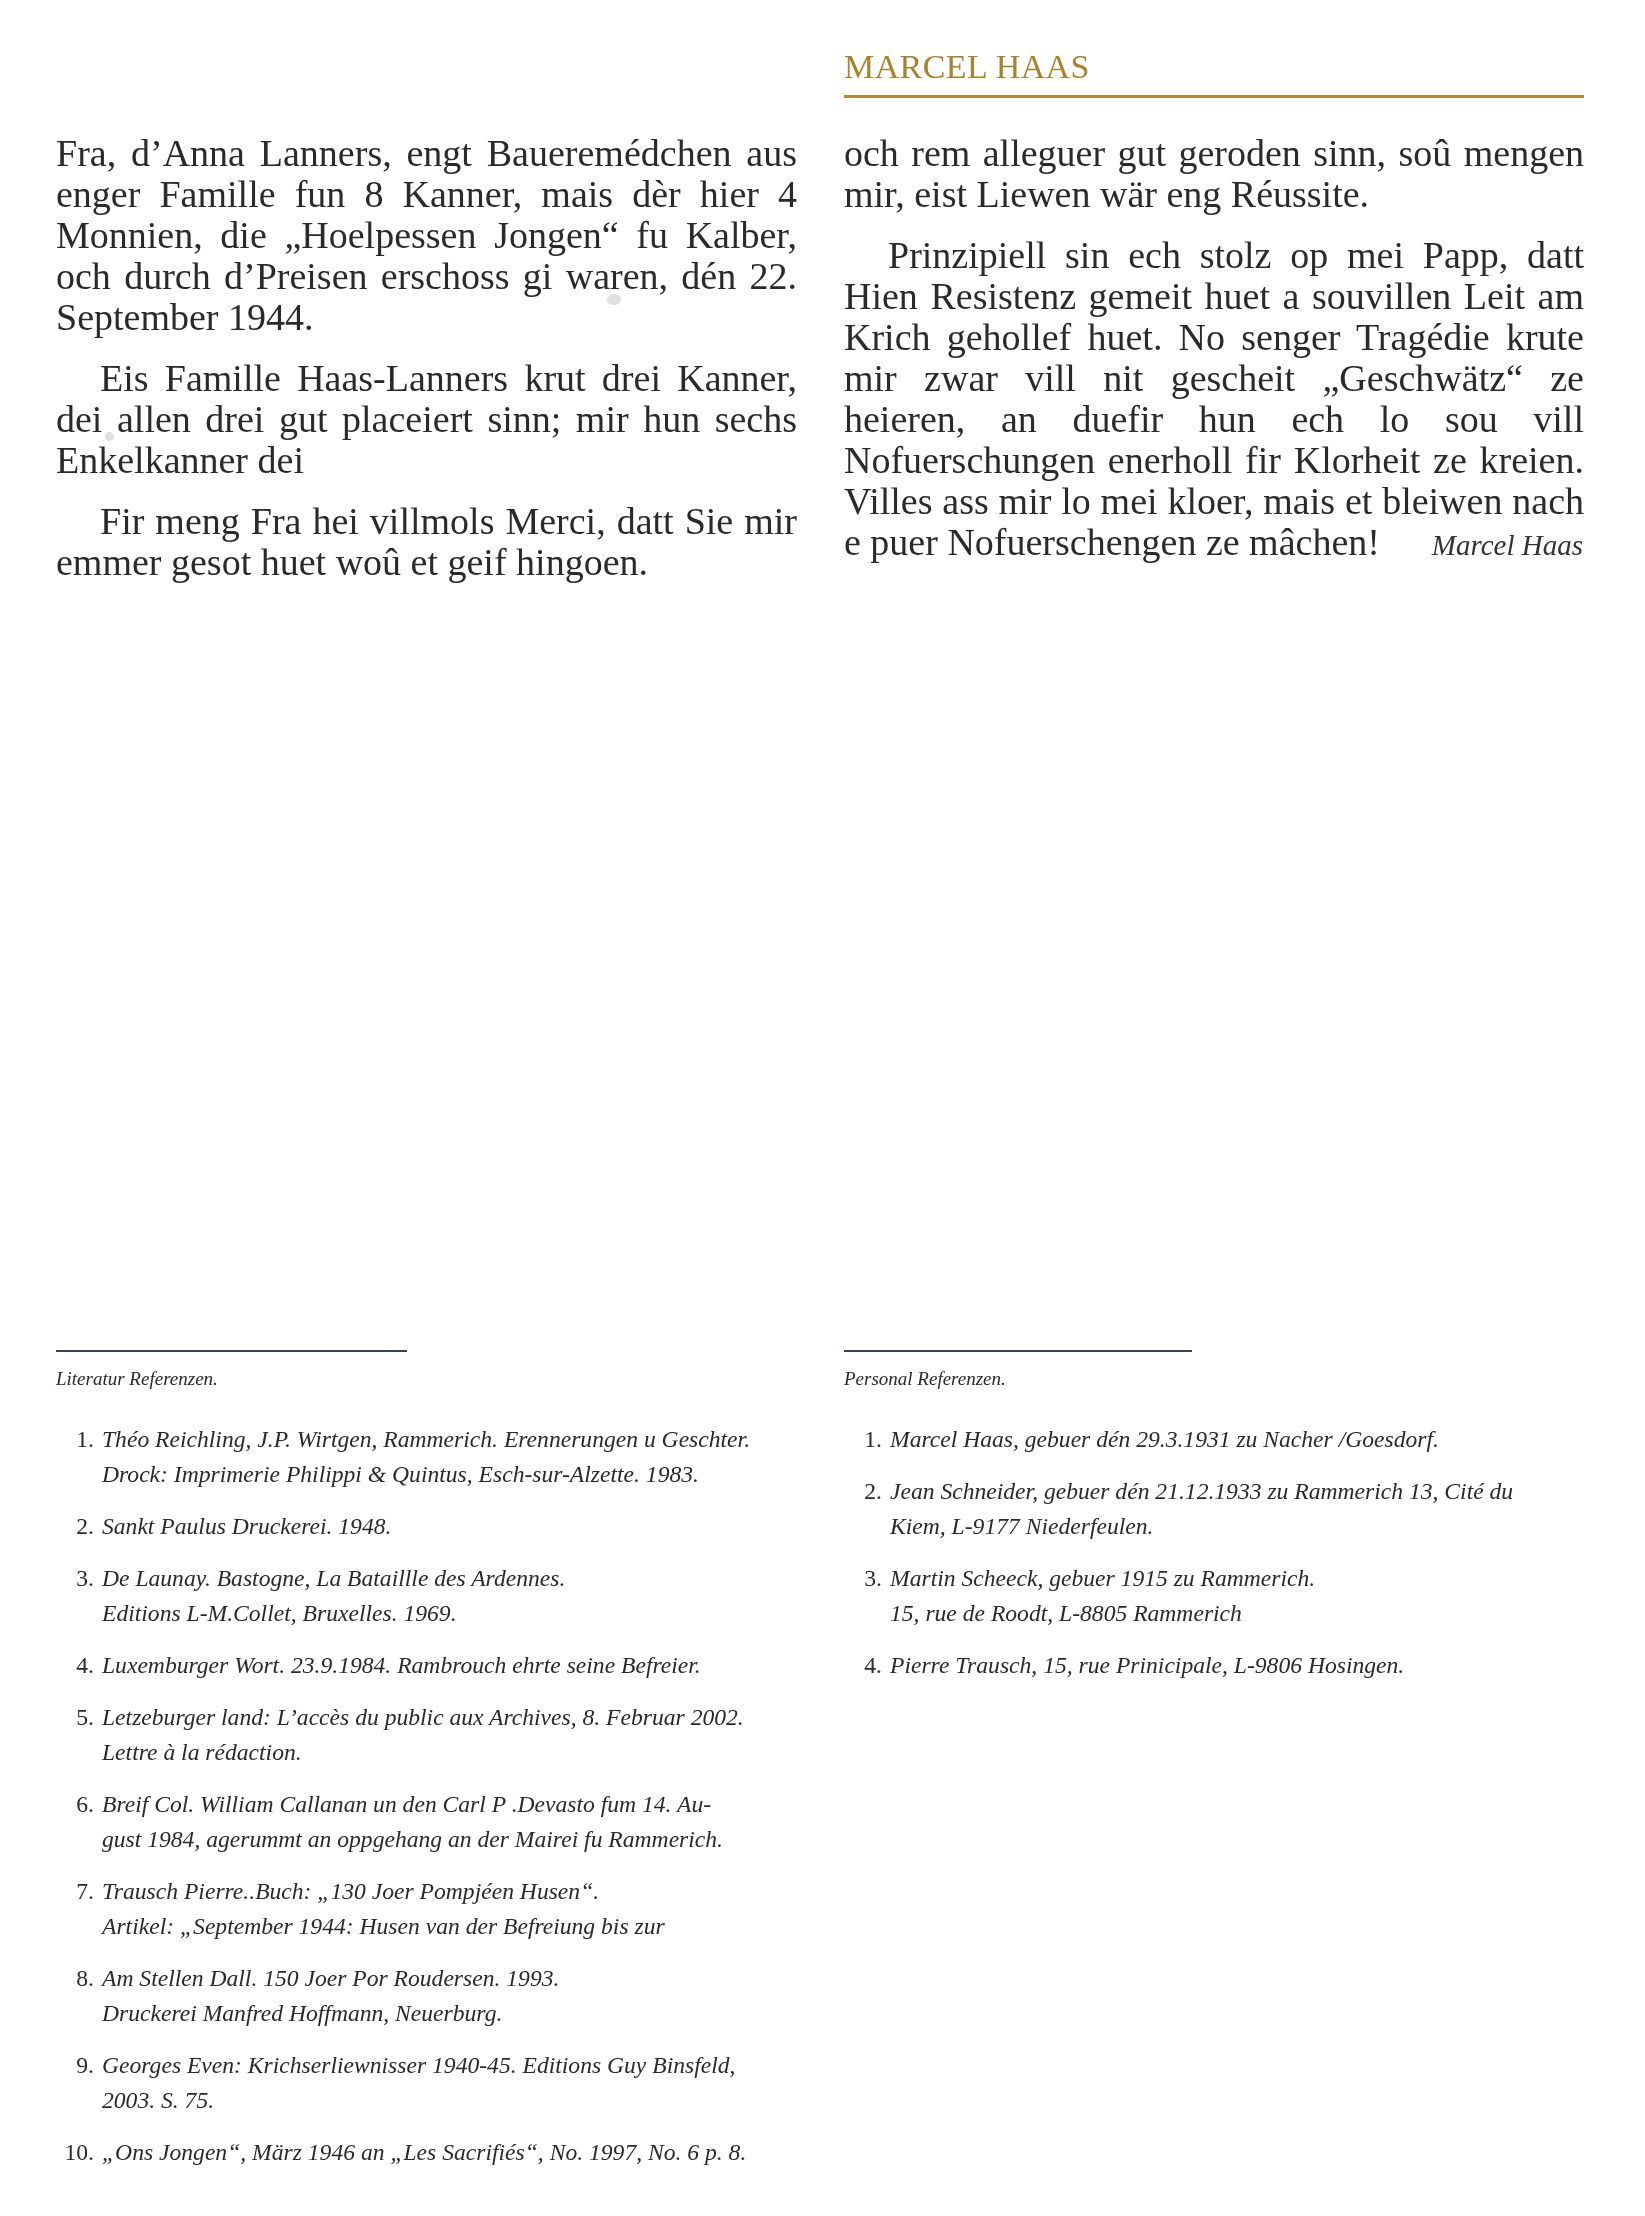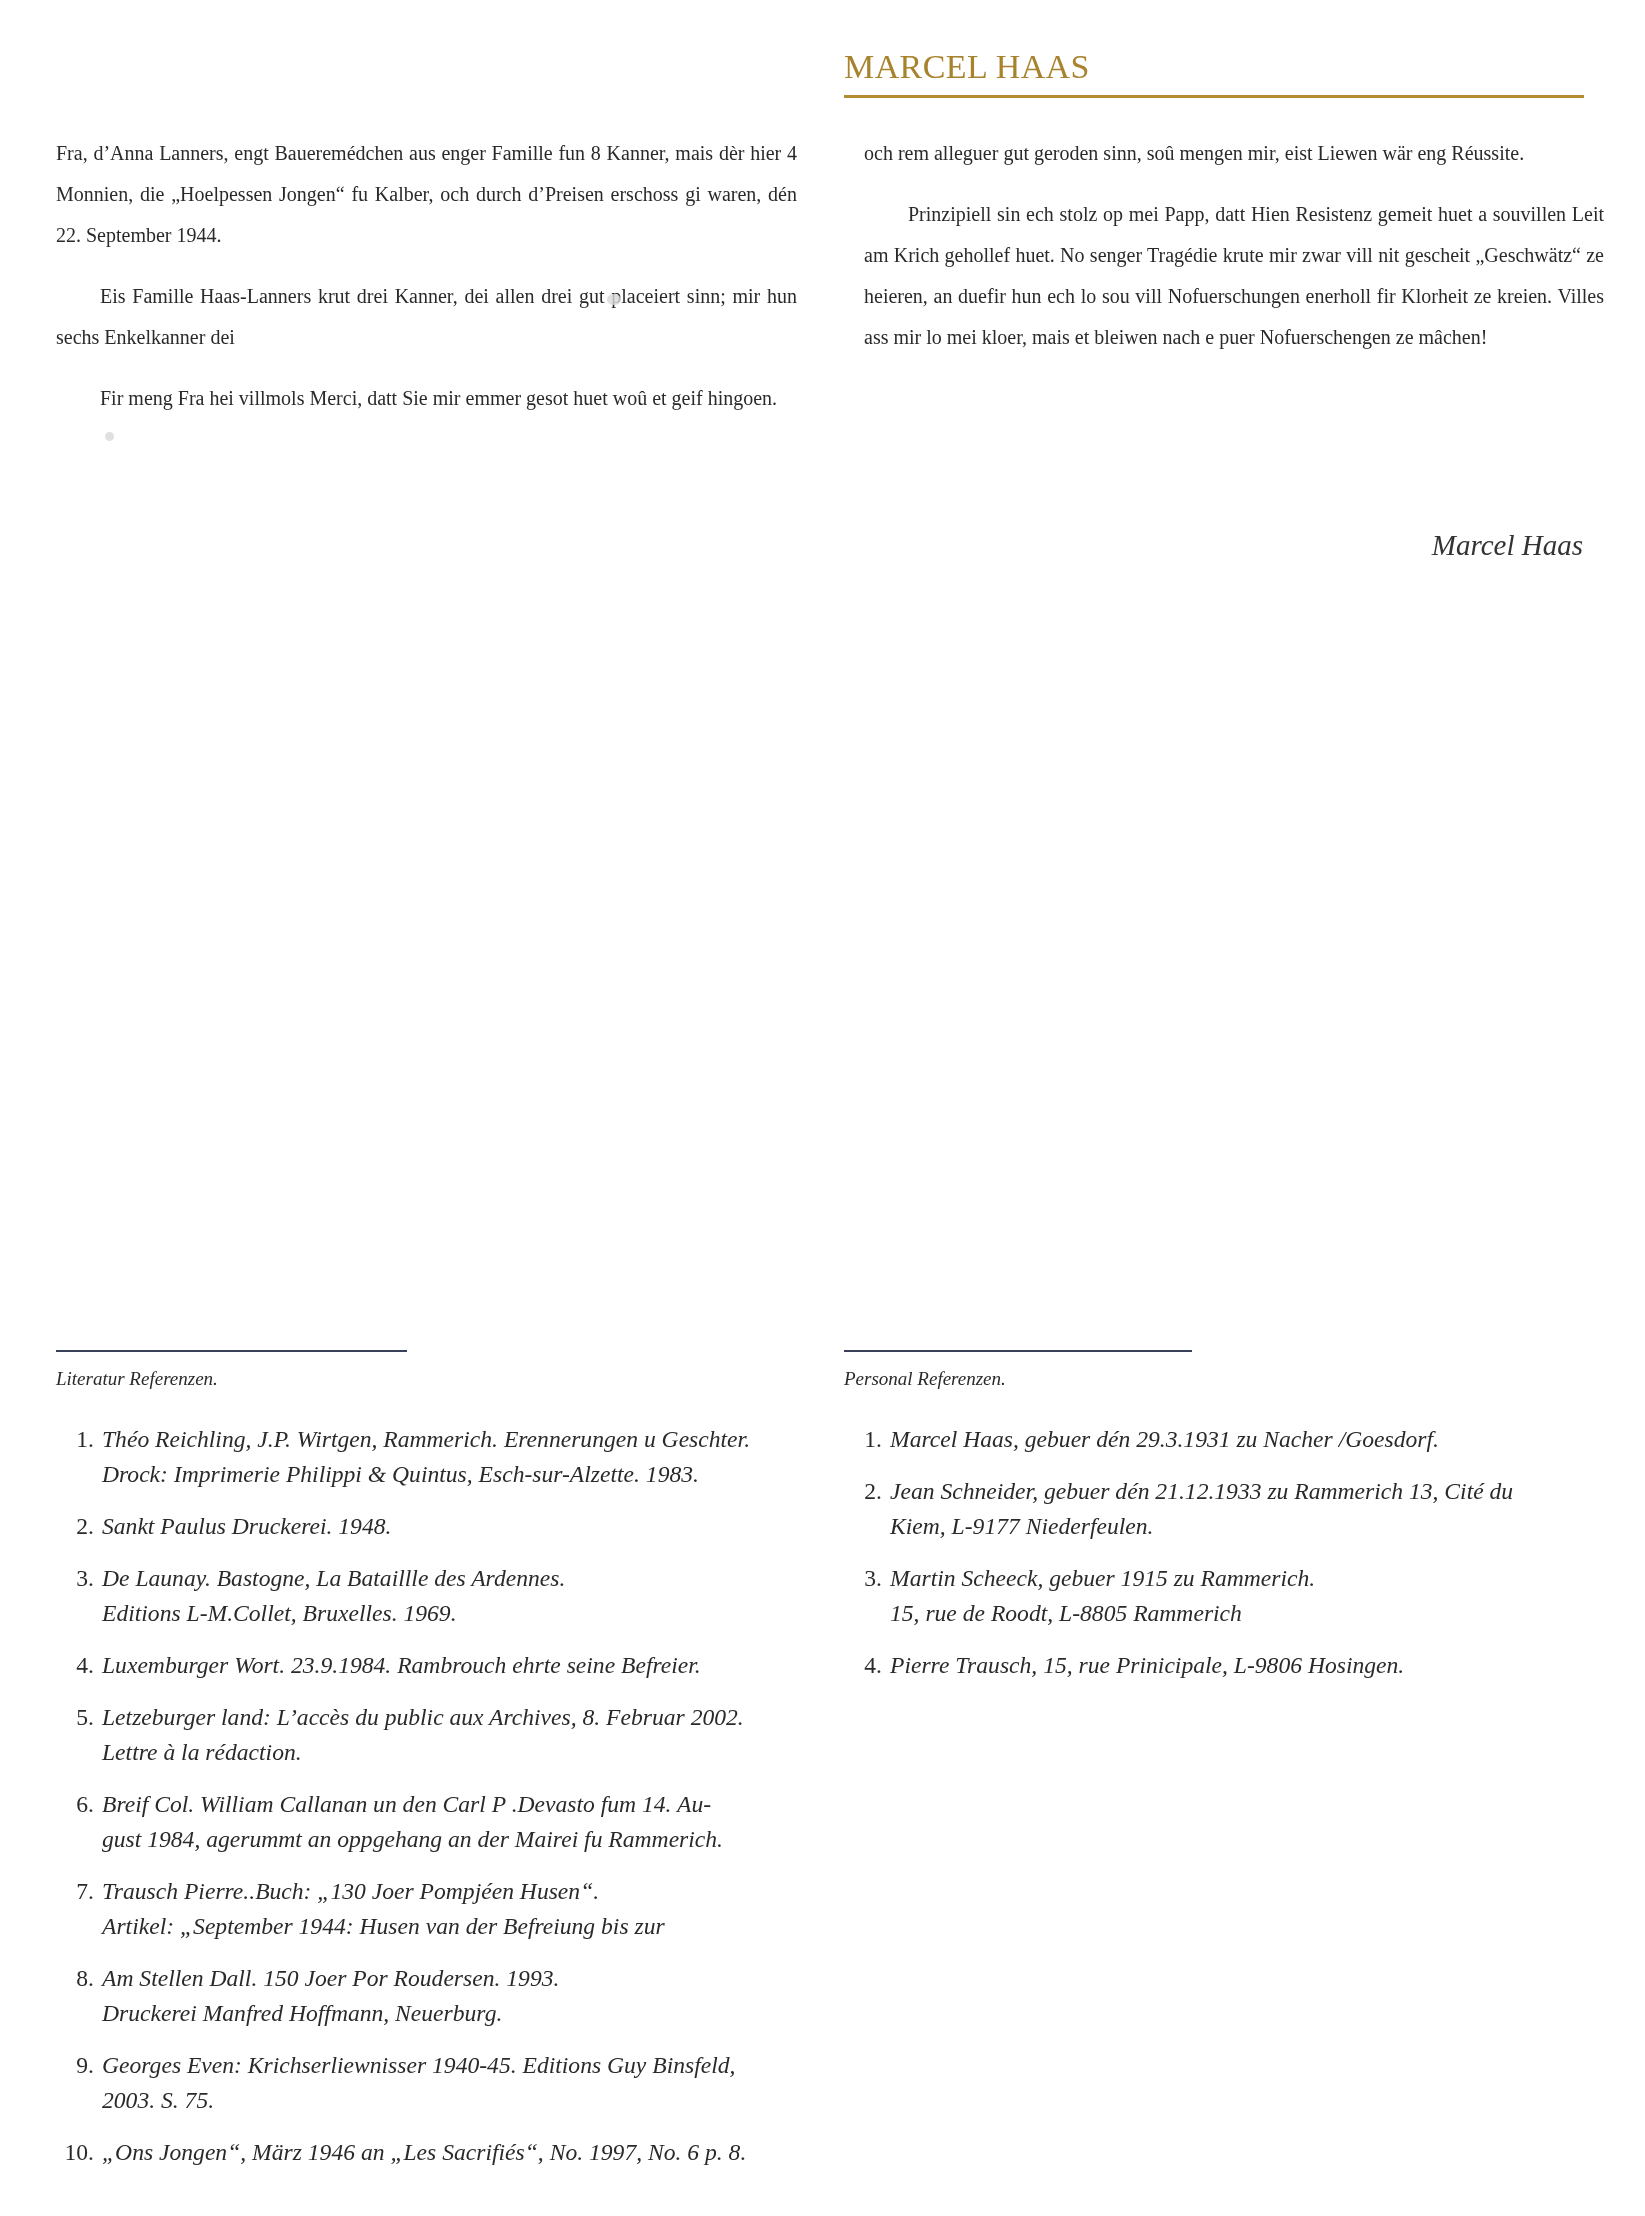--- a/index.html
+++ b/index.html
@@ -7,23 +7,23 @@
     width: 1646px; height: 2216px; position: relative; overflow: hidden;
     font-family: "Liberation Serif", "DejaVu Serif", serif;
     color: #2a2a2a;
   }
   .section-title {
     position: absolute; left: 844px; top: 50px; width: 740px;
     font-size: 34px; letter-spacing: 0.4px; color: #a8832e;
     line-height: 1; padding-bottom: 10.7px;
     border-bottom: 3.8px solid #b48a32;
   }
-  .col { position: absolute; font-size: 20px; line-height: 41px; text-align: justify; }
+  .col { position: absolute; font-size: 38px; line-height: 41px; text-align: justify; }
   .col-left { left: 56px; top: 133px; width: 741px; }
-  .col-right { left: 844px; top: 133px; width: 740px; margin-left: 20px; }
+  .col-right { left: 844px; top: 133px; width: 740px; }
   .col p { margin: 0 0 20px 0; }
   .col p.indent { text-indent: 44px; }
   .col p.noind { text-indent: 0; }
   .signature {
     position: absolute; right: 63px; top: 529px;
     font-style: italic; font-size: 29px; color: #333;
   }
   .refs { position: absolute; font-style: italic; font-size: 23.6px; color: #2a2a2a; }
   .refs-left { left: 56px; top: 1350px; width: 763px; }
   .refs-right { left: 844px; top: 1350px; width: 770px; }

